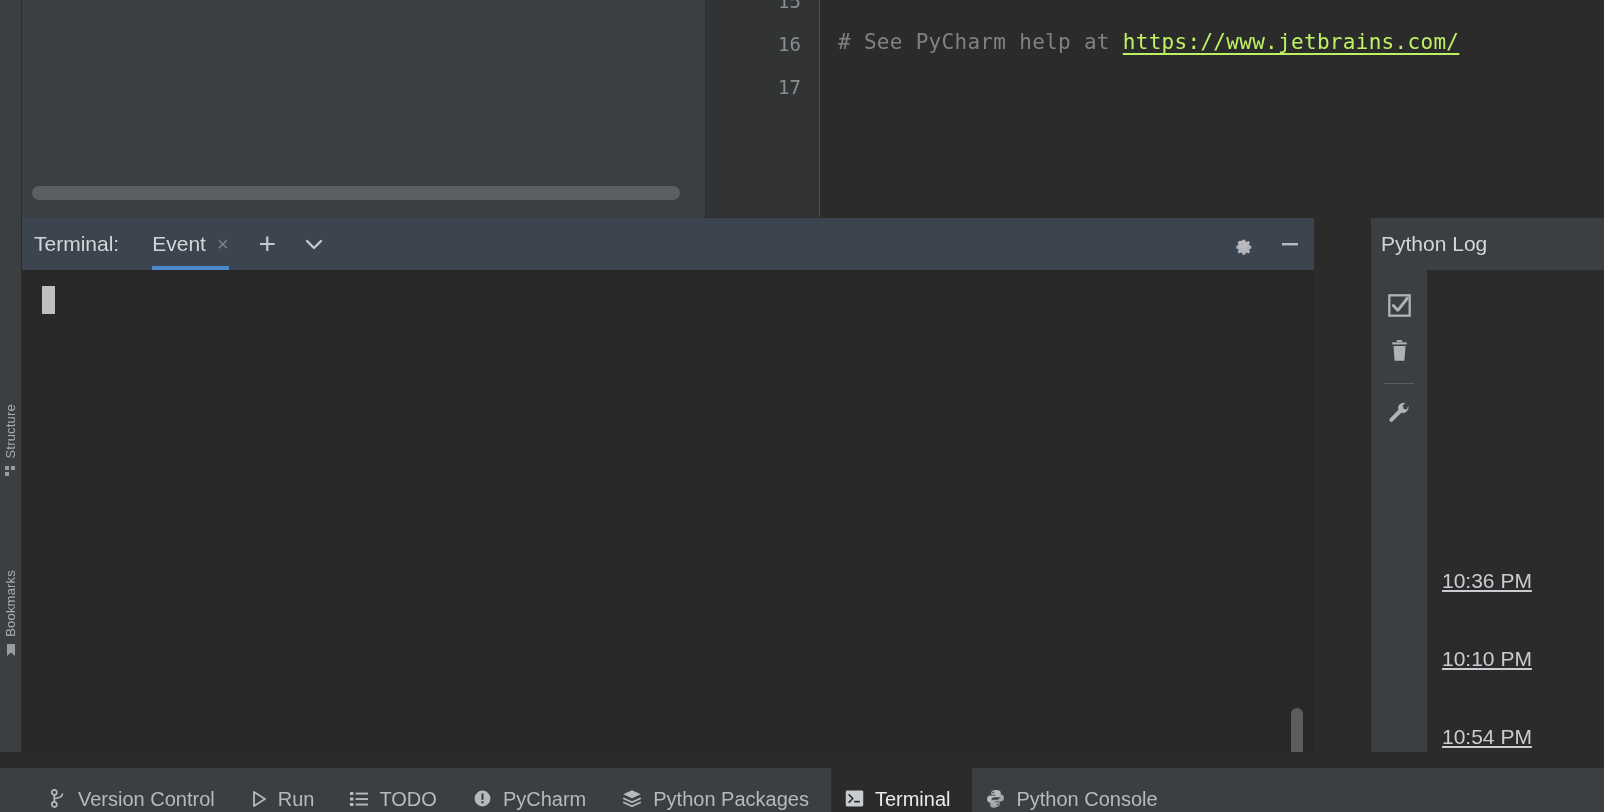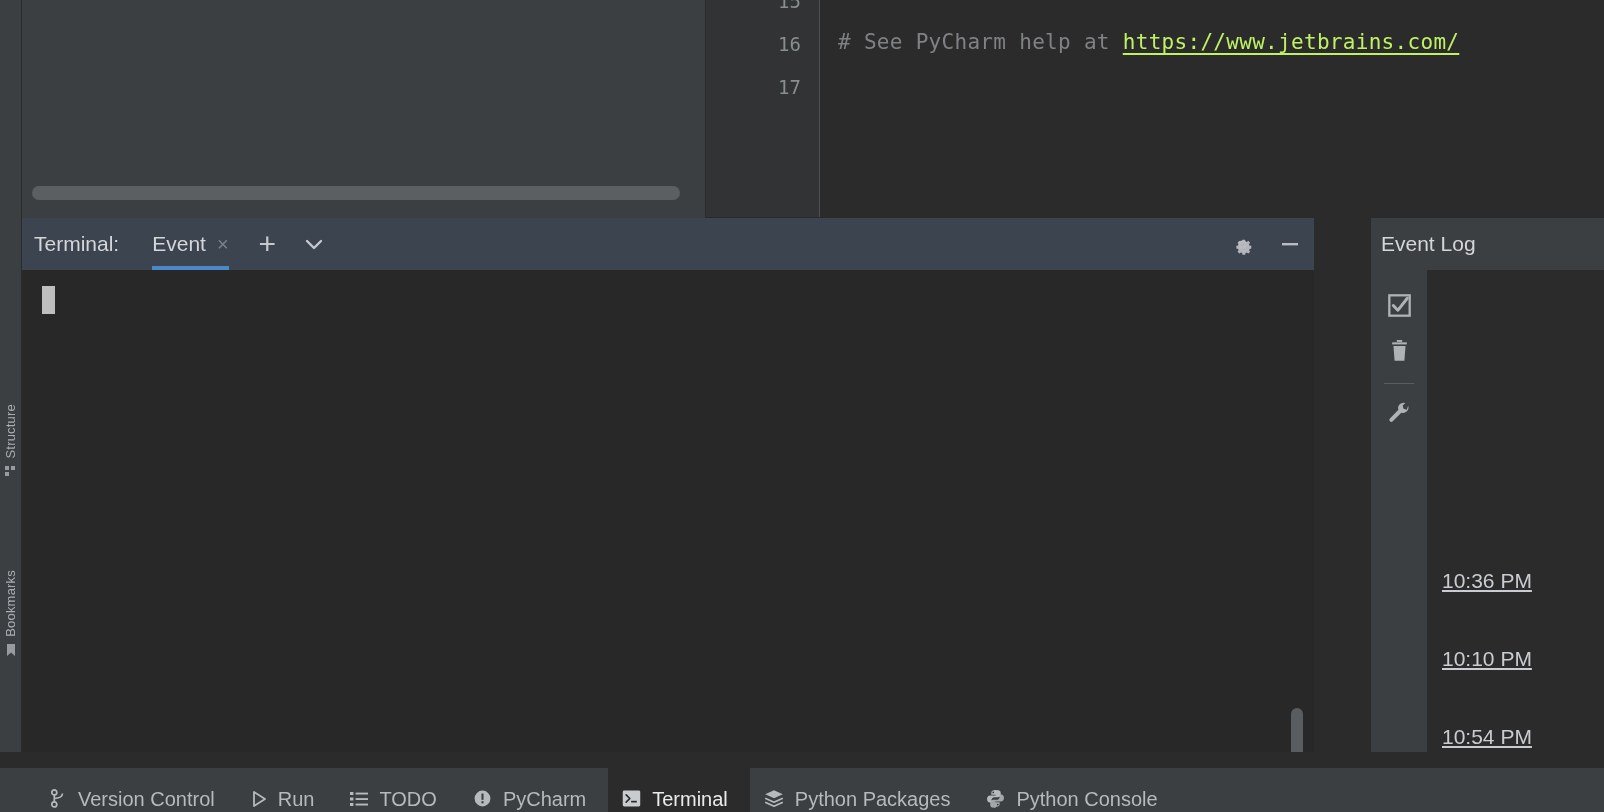--- a/index.html
+++ b/index.html
@@ -415,21 +415,21 @@
       <div class="term-prompt-line">
         <span class="term-cursor"></span>
       </div>
       <div class="vscroll-thumb"></div>
     </div>
   </div>
 
   <div class="eventlog-window">
 
     <div class="eventlog-header">
-      <span class="eventlog-title">Event Log</span>
+      <span class="eventlog-title">Python Log</span>
     </div>
 
     <div class="eventlog-main">
       <div class="eventlog-toolbar">
         <div class="tb-btn">
           <svg width="27" height="27" viewBox="0 0 26 26">
             <rect x="3.2" y="3.2" width="19.6" height="19.6" fill="none" stroke="#b0b3b6" stroke-width="2.2"></rect>
             <path d="M7 13 L11.4 17.6 L20.5 6" fill="none" stroke="#b0b3b6" stroke-width="2.8" stroke-linecap="round" stroke-linejoin="round"></path>
           </svg>
         </div>
@@ -499,44 +499,44 @@
       <span class="st-icon">
         <svg width="19" height="19" viewBox="0 0 20 20">
           <circle cx="10" cy="10" r="8.3" fill="currentColor"></circle>
           <rect x="8.9" y="4.8" width="2.2" height="6.6" fill="#3c3f41"></rect>
           <rect x="8.9" y="12.8" width="2.2" height="2.3" fill="#3c3f41"></rect>
         </svg>
       </span>
       <span class="st-label">PyCharm</span>
     </div>
 
+    <div class="status-tab">
+      <span class="st-icon">
+        <svg width="20" height="19" viewBox="0 0 20 19">
+          <path d="M10 1.2 L18.8 5.2 L10 9.2 L1.2 5.2 z" fill="currentColor"></path>
+          <path d="M1.2 9.2 L10 13.2 L18.8 9.2" fill="none" stroke="currentColor" stroke-width="1.8" stroke-linejoin="round"></path>
+          <path d="M1.2 13.2 L10 17.2 L18.8 13.2" fill="none" stroke="currentColor" stroke-width="1.8" stroke-linejoin="round"></path>
+        </svg>
+      </span>
+      <span class="st-label">Python Packages</span>
+    </div>
+
     <div class="status-tab active">
       <span class="st-icon">
         <svg width="19" height="19" viewBox="0 0 20 20">
           <rect x="0.8" y="1.6" width="18.4" height="16.8" rx="1.5" fill="#c9cccf"></rect>
           <path d="M4.4 6.2 L8.2 10 L4.4 13.8" fill="none" stroke="#2b2b2b" stroke-width="1.8" stroke-linecap="round" stroke-linejoin="round"></path>
           <rect x="9.6" y="12.4" width="6" height="1.8" fill="#2b2b2b"></rect>
         </svg>
       </span>
       <span class="st-label">Terminal</span>
     </div>
 
     <div class="status-tab">
       <span class="st-icon">
-        <svg width="20" height="19" viewBox="0 0 20 19">
-          <path d="M10 1.2 L18.8 5.2 L10 9.2 L1.2 5.2 z" fill="currentColor"></path>
-          <path d="M1.2 9.2 L10 13.2 L18.8 9.2" fill="none" stroke="currentColor" stroke-width="1.8" stroke-linejoin="round"></path>
-          <path d="M1.2 13.2 L10 17.2 L18.8 13.2" fill="none" stroke="currentColor" stroke-width="1.8" stroke-linejoin="round"></path>
-        </svg>
-      </span>
-      <span class="st-label">Python Packages</span>
-    </div>
-
-    <div class="status-tab">
-      <span class="st-icon">
         <svg width="19" height="19" viewBox="0 0 20 20">
           <path d="M9.9 1.1c-2.6 0-4.3.9-4.3 2.8v2.2h4.5v.8H4.4C2.4 6.9 1.1 8.2 1.1 10.6c0 2.3 1.1 3.6 3 3.6h1.5v-2.3c0-1.9 1.5-3.3 3.4-3.3h3.6c1.6 0 2.9-1.2 2.9-2.8V3.9c0-1.6-1.4-2.8-4.6-2.8zM7.6 2.7a.95.95 0 110 1.9.95.95 0 010-1.9z" fill="currentColor"></path>
           <path d="M10.1 18.9c2.6 0 4.3-.9 4.3-2.8v-2.2H9.9v-.8h5.7c2 0 3.3-1.3 3.3-3.7 0-2.3-1.1-3.6-3-3.6h-1.5v2.3c0 1.9-1.5 3.3-3.4 3.3H7.4c-1.6 0-2.9 1.2-2.9 2.8v2.9c0 1.6 1.4 2.8 5.6 2.8zm2.3-1.6a.95.95 0 110-1.9.95.95 0 010 1.9z" fill="currentColor" opacity="0.85"></path>
         </svg>
       </span>
       <span class="st-label">Python Console</span>
     </div>
   </div>
 
 </div>

